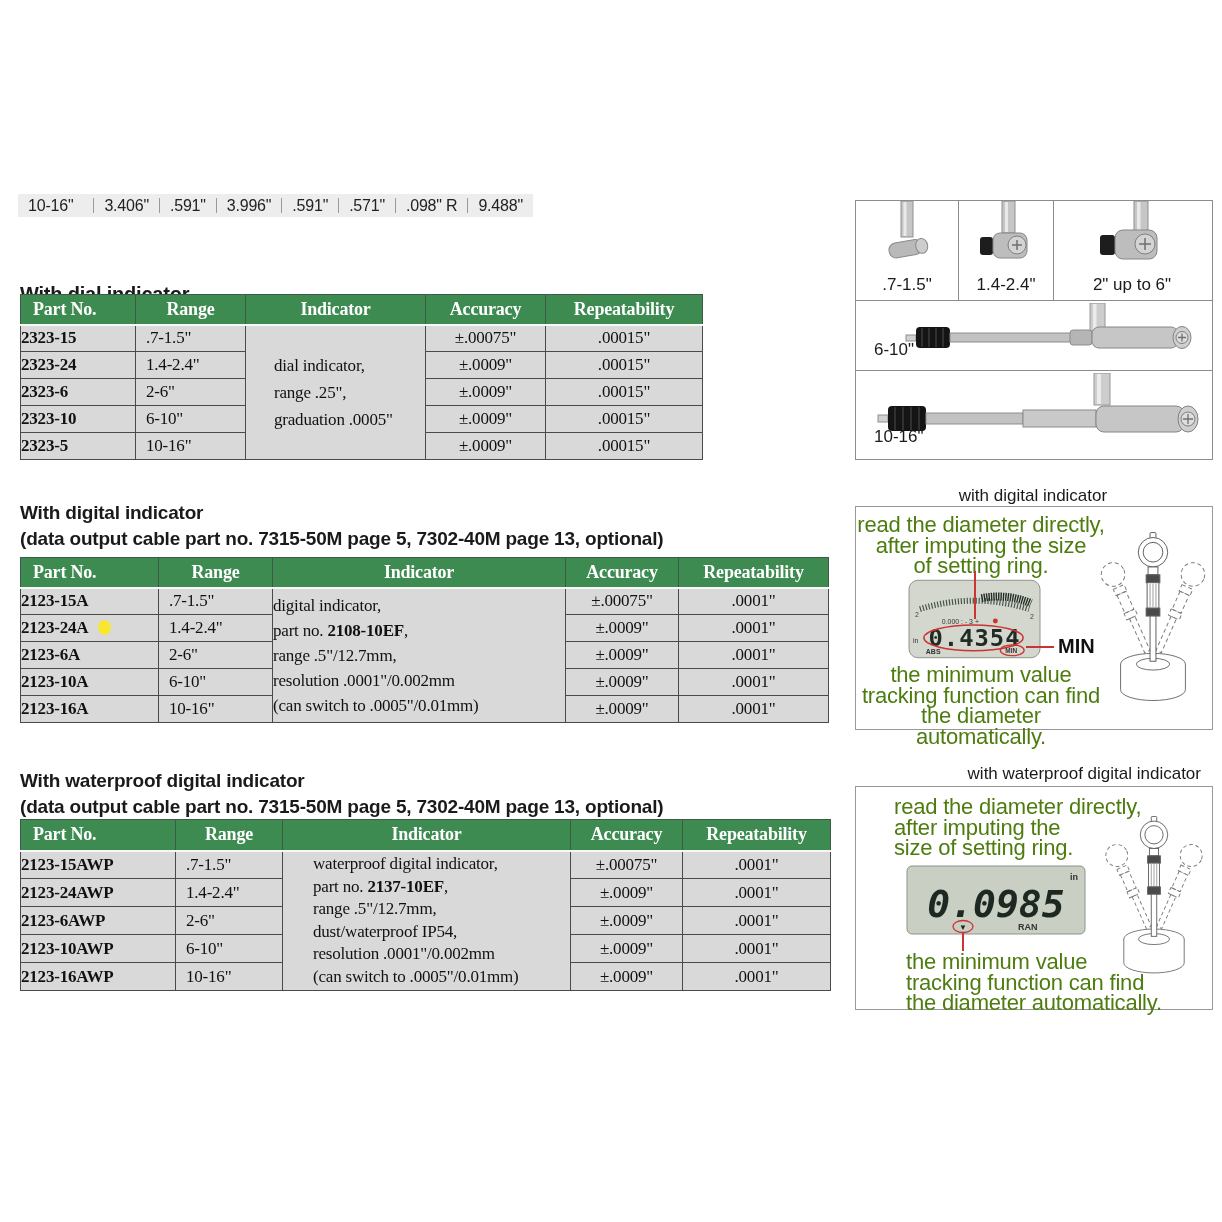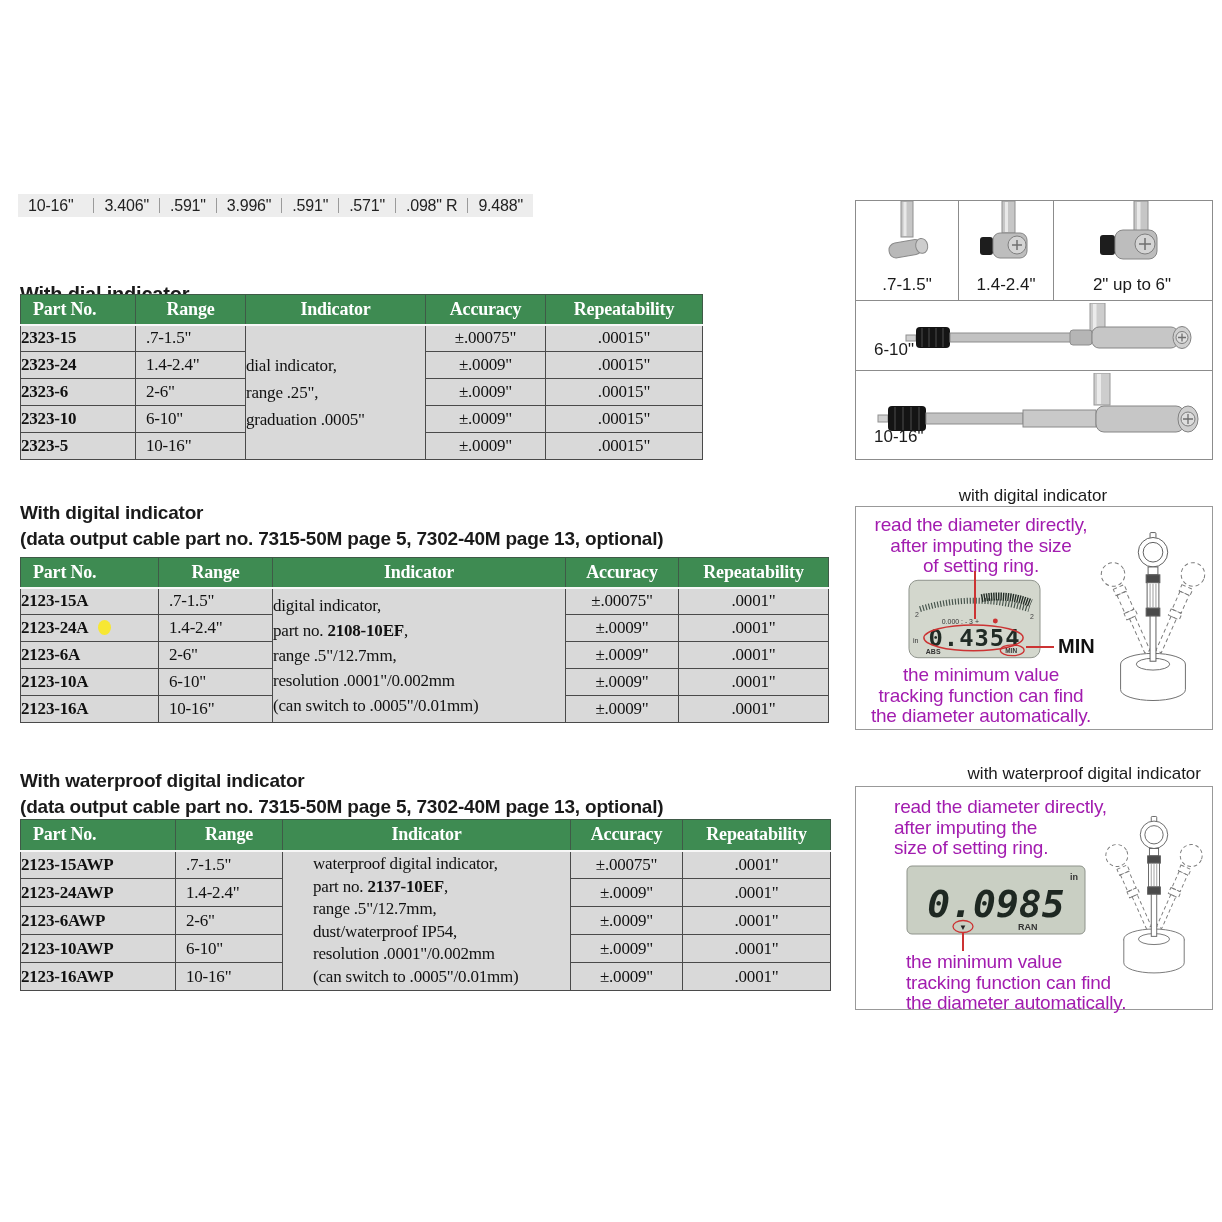--- a/index.html
+++ b/index.html
@@ -25,21 +25,21 @@
   table.spec th{background:#3e8b52;color:#fff;font-size:18px;font-weight:bold;
                 border:1px solid #3f5a47;border-bottom:2px solid #f7f7f7;padding:0;}
   table.spec th.left{text-align:left;padding-left:12px;}
   table.spec td{background:#d9d9d9;border:1px solid #4a4a4a;padding:0 0 0 0;}
   table.spec td.part{font-weight:bold;padding-left:0;}
   table.spec td.range{padding-left:10px;}
   table.spec td.center{text-align:center;}
   td.indcell{vertical-align:middle;padding-left:12px;}
   .ind-lines .ln{display:block;}
   .t1{left:20px;top:294px;}
-  .t1 tr{height:27px;} .t1 tr.hd{height:30px;} .t1 .ind-lines .ln{line-height:27px;}
+  .t1 tr{height:27px;} .t1 tr.hd{height:30px;} .t1 .ind-lines .ln{line-height:27px;margin-left:28px;}
   .t2{left:20px;top:557px;}
   .t2 tr{height:27px;} .t2 tr.hd{height:30px;} .t2 .ind-lines .ln{line-height:25px;}
   .t3{left:20px;top:819px;}
   .t3 tr{height:28px;} .t3 tr.hd{height:31px;} .t3 .ind-lines .ln{line-height:22.5px;margin-left:30px;}
   .dot{display:inline-block;width:13px;height:15px;border-radius:50%;
        background:#f7e733;vertical-align:-2px;margin-left:10px;}
 
   
   .gauge-panel{left:855px;top:200px;width:356px;height:258px;border:1px solid #8c8c8c;
                display:grid;grid-template-rows:100px 70px 86px;background:#fff;}
@@ -48,21 +48,21 @@
            padding:0 0 5px 0;border-right:1px solid #8c8c8c;}
   .gp-cell:last-child{border-right:none;}
   .gp-label{font-size:17px;color:#1a1a1a;}
   .gp-row{position:relative;border-bottom:1px solid #8c8c8c;}
   .gp-row:last-child{border-bottom:none;}
   .gp-row .gp-label{position:absolute;left:18px;bottom:10px;}
 
   
   .panel-title{width:356px;font-size:17px;color:#1a1a1a;}
   .apanel{width:356px;height:222px;border:1px solid #999;background:#fff;}
-  .note{font-size:19px;line-height:20.5px;color:#a21caf;letter-spacing:-0.2px;}
+  .note{font-size:22px;line-height:20.5px;color:#4d7c0f;letter-spacing:-0.2px;}
   .red-line{background:#cc3333;z-index:5;}
   .min-callout{font-size:20px;font-weight:bold;color:#111;}
 </style>
 </head>
 <body>
 
 <div id="page">
 
   <div class="abs strip">
     <span class="seg">10-16"</span>

